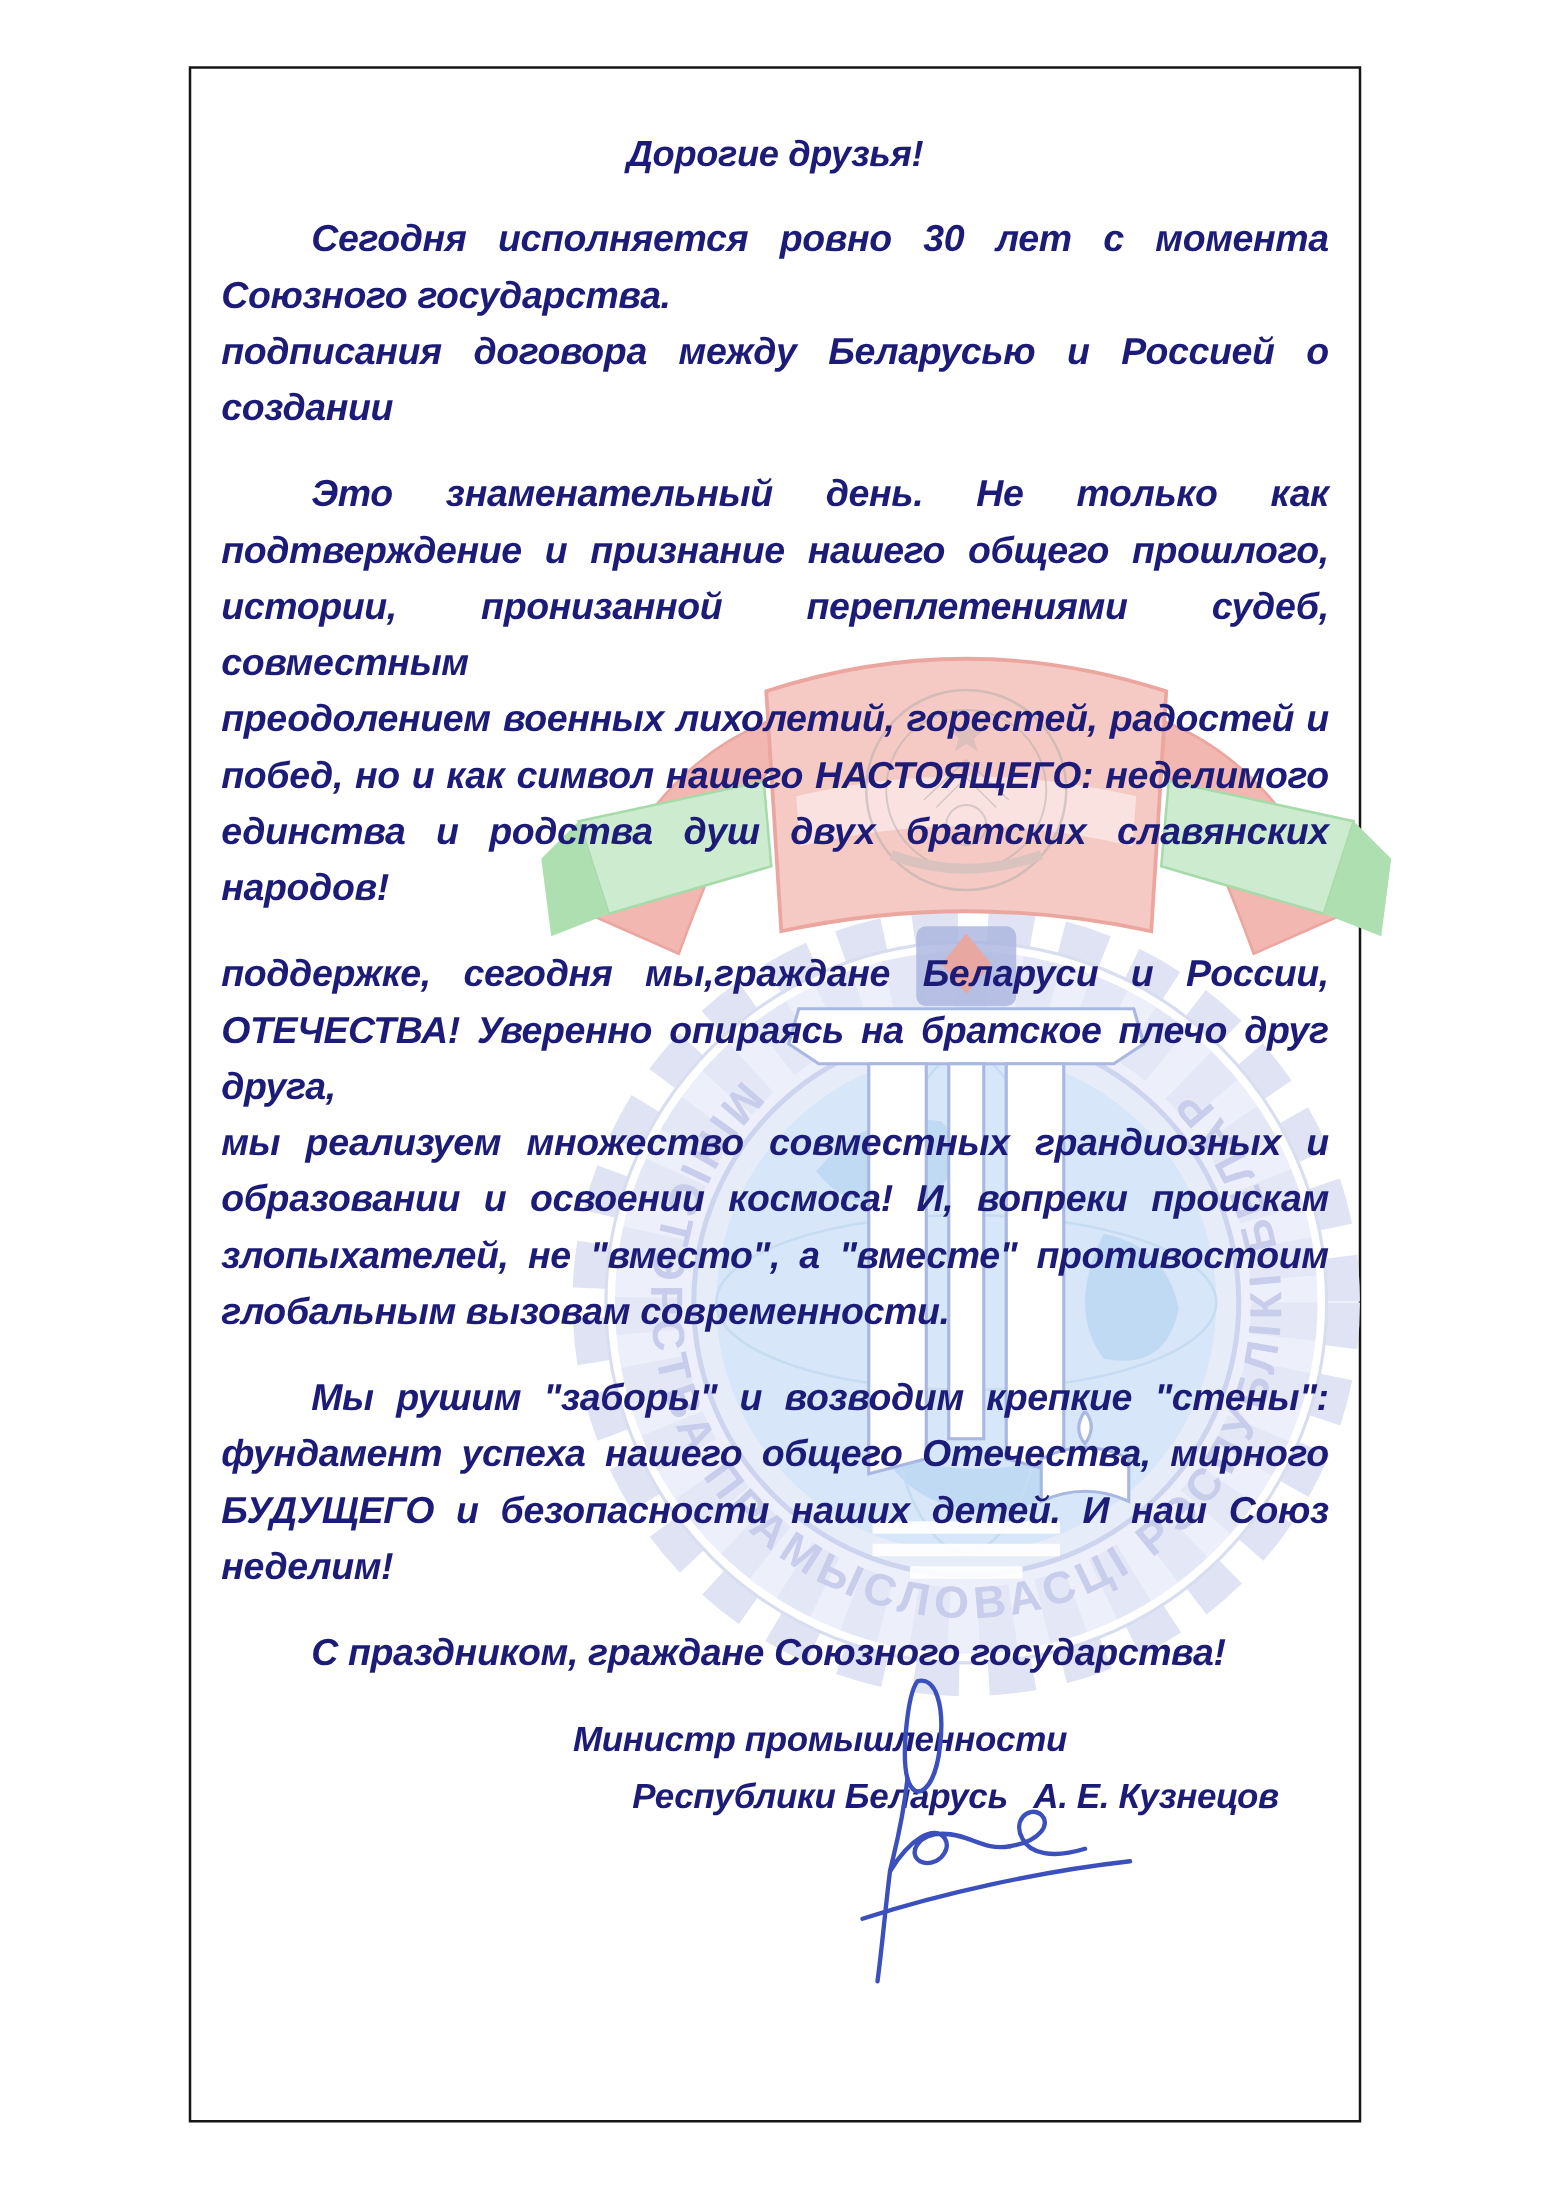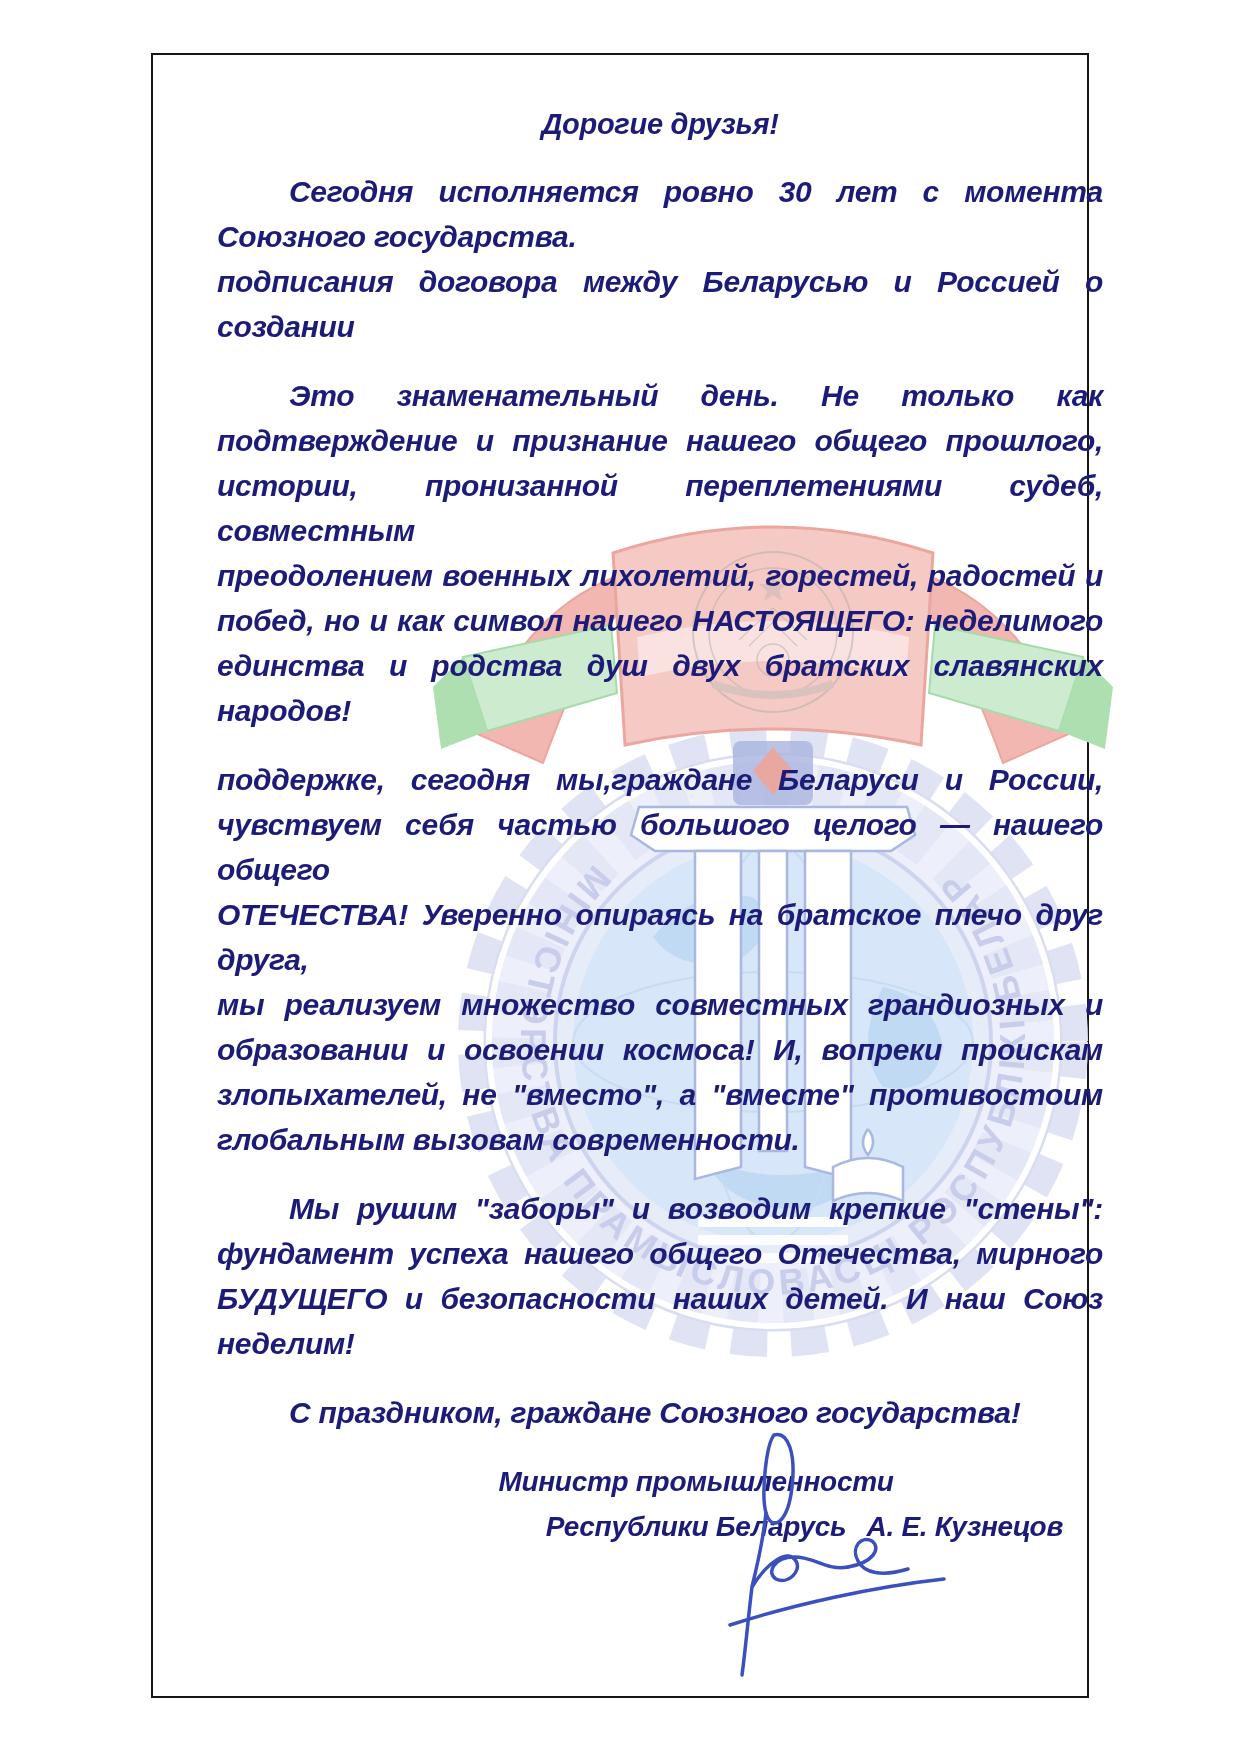--- a/index.html
+++ b/index.html
@@ -2,21 +2,21 @@
 <html><head>
 <meta charset="utf-8">
 <style>
   html,body{margin:0;padding:0;background:#ffffff;}
   .page{position:relative;width:1241px;height:1754px;background:#ffffff;overflow:hidden;
         font-family:"Liberation Sans",sans-serif;}
   .frame{position:absolute;left:151px;top:53px;width:934px;height:1641px;
          border:2px solid #161616;background:#ffffff;}
   .watermark{position:absolute;left:250px;top:462px;width:740px;height:840px;pointer-events:none;}
   .content{position:absolute;left:0;top:0;width:100%;height:100%;z-index:2;
-           box-sizing:border-box;padding:47px 24px 0 24px;color:#1c1c78;margin-left:40px;}
+           box-sizing:border-box;padding:47px 24px 0 24px;color:#1c1c78;}
   .heading{font-size:29px;font-weight:bold;font-style:italic;text-align:center;
            line-height:45px;margin-bottom:22px;letter-spacing:-0.3px;}
   .para{margin:0 0 24px 0;}
   .line{font-size:30px;font-weight:bold;font-style:italic;line-height:45px;
         letter-spacing:-0.3px;text-align:justify;text-align-last:justify;white-space:normal;}
   .line.last{text-align-last:left;}
   .line.first{text-indent:72px;}
   .sig-row{position:relative;height:180px;margin-top:14px;}
   .sig-titles{margin-left:72px;text-align:center;}
   .sig-titles div{font-size:28px;font-weight:bold;font-style:italic;line-height:45px;
@@ -108,21 +108,20 @@
           <div class="para">
             <div class="line first">Это знаменательный день. Не только как</div>
             <div class="line">подтверждение и признание нашего общего прошлого,</div>
             <div class="line">истории, пронизанной переплетениями судеб, совместным</div>
             <div class="line">преодолением военных лихолетий, горестей, радостей и</div>
             <div class="line">побед, но и как символ нашего НАСТОЯЩЕГО: неделимого</div>
             <div class="line last">единства и родства душ двух братских славянских народов!</div>
           </div>
           <div class="para">
             <div class="line">поддержке, сегодня мы,граждане Беларуси и России,</div>
-            <div class="line">чувствуем себя частью большого целого — нашего общего</div>
             <div class="line">ОТЕЧЕСТВА! Уверенно опираясь на братское плечо друг друга,</div>
             <div class="line">мы реализуем множество совместных грандиозных и</div>
             <div class="line">образовании и освоении космоса! И, вопреки проискам</div>
             <div class="line">злопыхателей, не "вместо", а "вместе" противостоим</div>
             <div class="line last">глобальным вызовам современности.</div>
           </div>
           <div class="para">
             <div class="line first">Мы рушим "заборы" и возводим крепкие "стены":</div>
             <div class="line">фундамент успеха нашего общего Отечества, мирного</div>
             <div class="line">БУДУЩЕГО и безопасности наших детей. И наш Союз</div>

